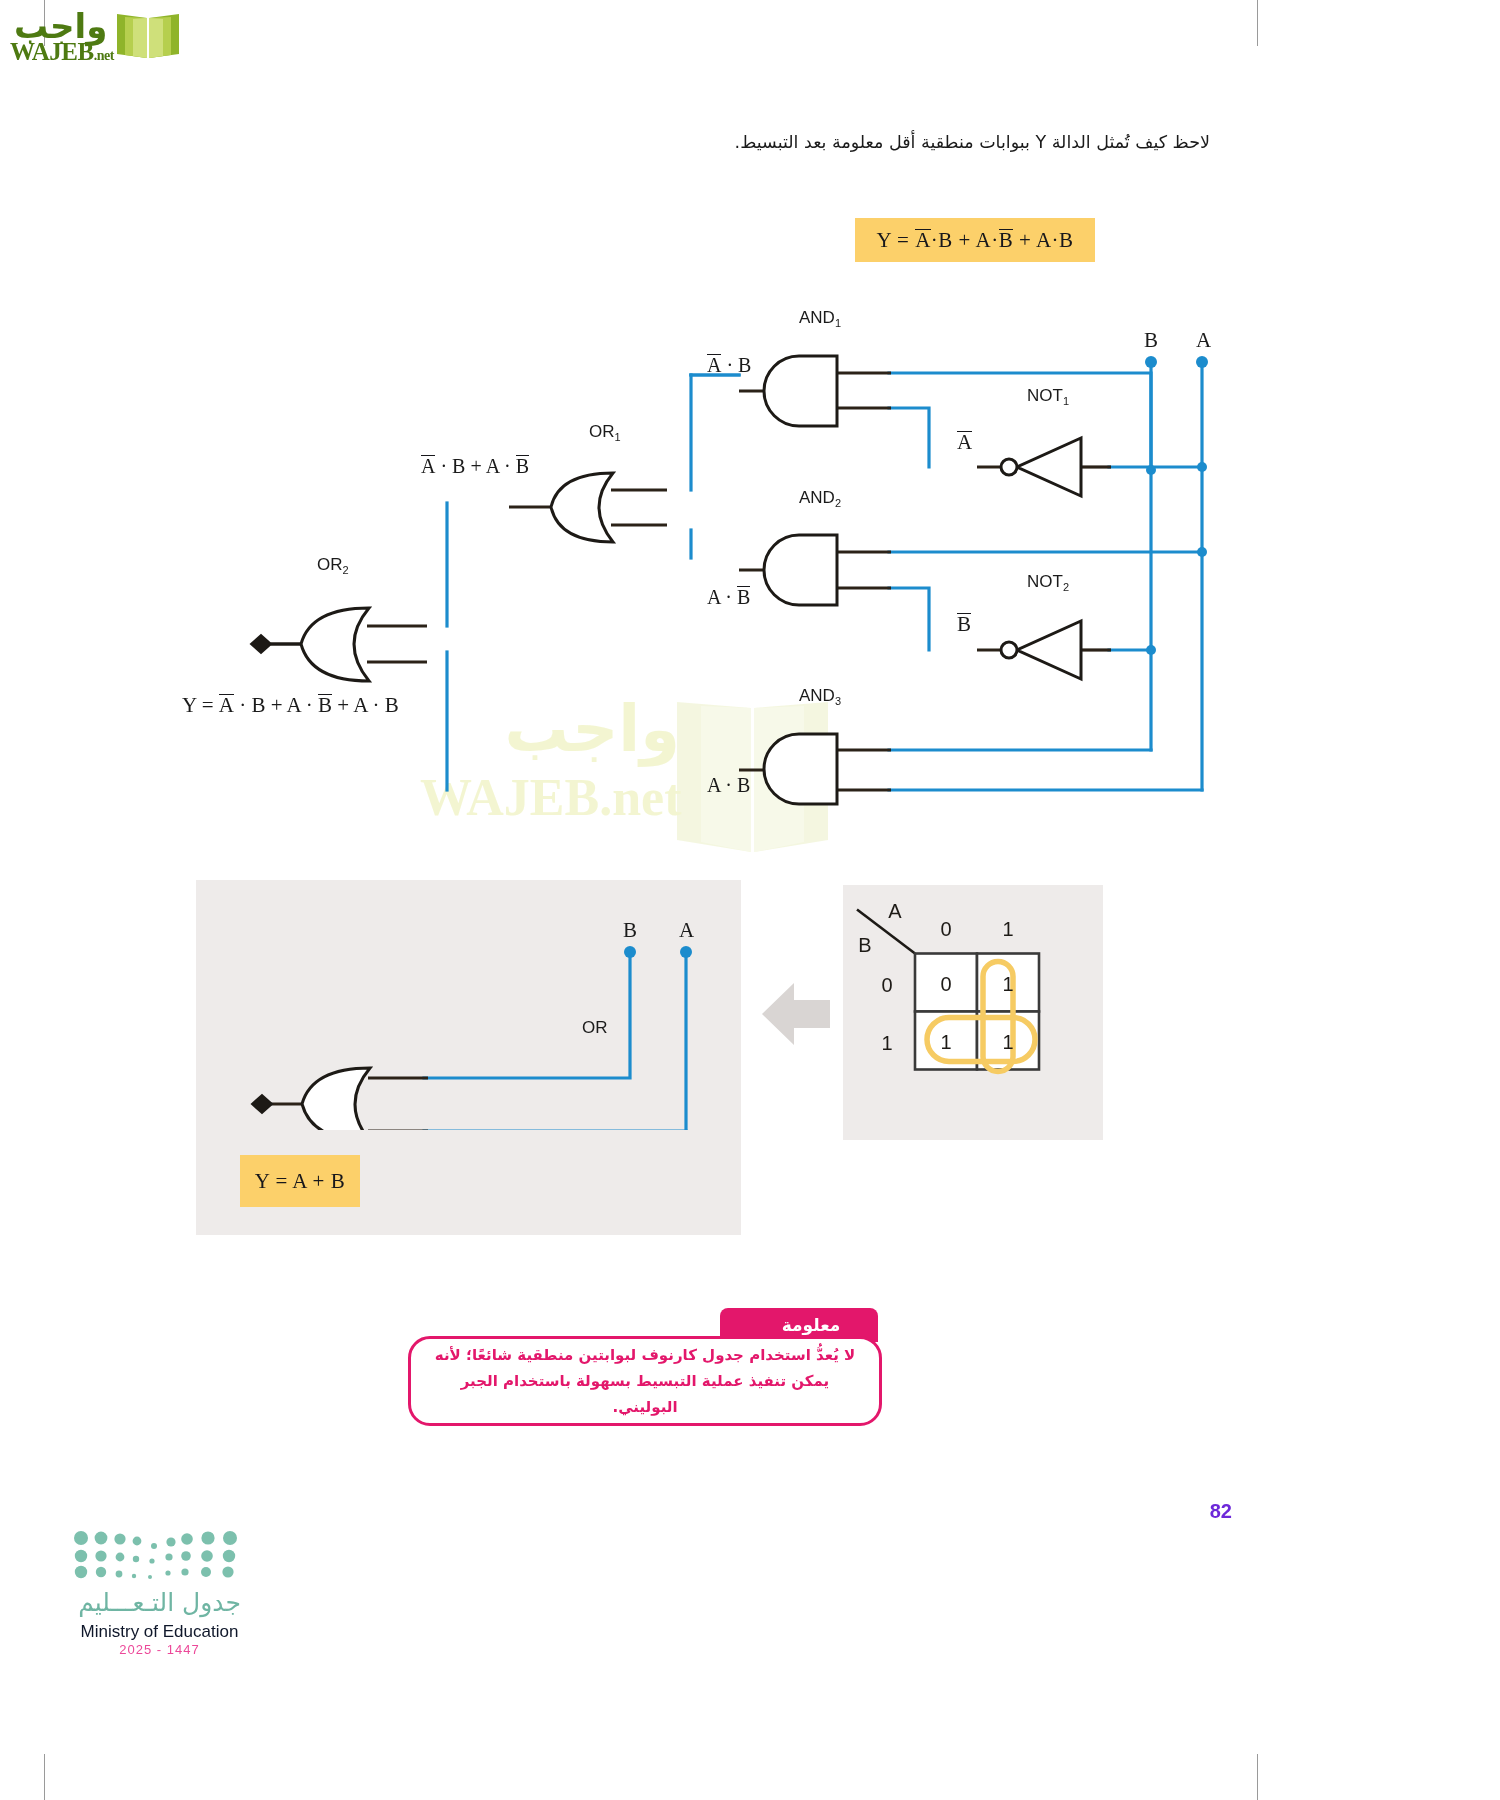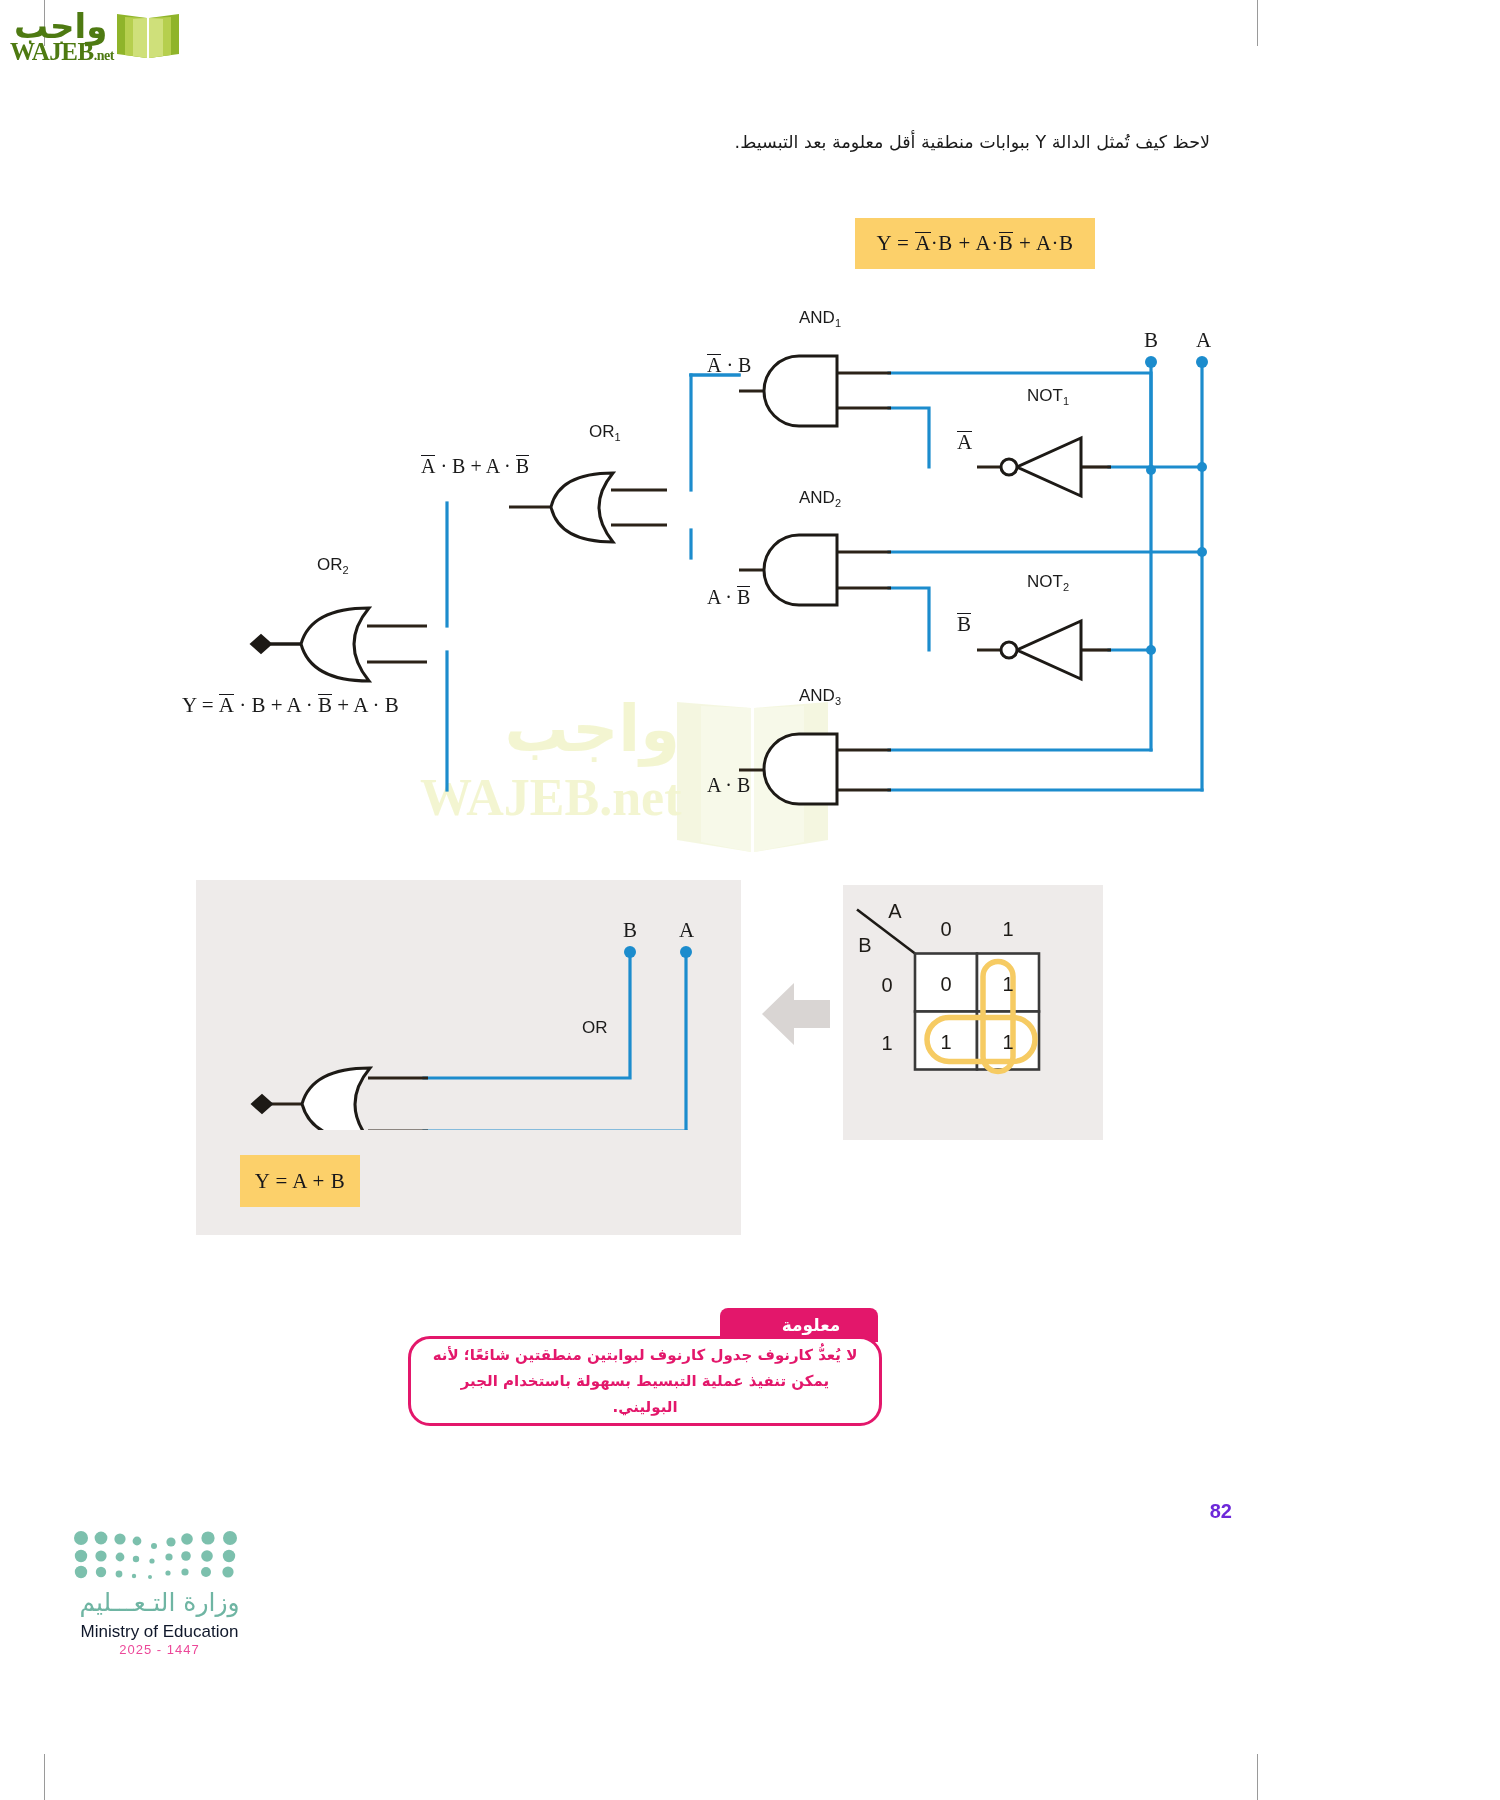--- a/index.html
+++ b/index.html
@@ -45,21 +45,21 @@
     font-family:"DejaVu Sans", sans-serif;font-size:17.5px;color:#1b1b1b;line-height:1.7;
   }
 
   
   .formula-box{
     background:#fcd06a;color:#17171b;
     font-family:"Liberation Serif", serif;
     display:flex;align-items:center;justify-content:center;
     letter-spacing:.5px;
   }
-  #formula-top{left:855px;top:218px;width:240px;height:51px;font-size:21px;}
+  #formula-top{left:855px;top:218px;width:240px;height:44px;font-size:21px;}
   #formula-or{left:240px;top:1155px;width:120px;height:52px;font-size:21px;}
   .ovl{border-top:1.7px solid #17171b;padding-top:0px;display:inline-block;line-height:1.0;}
 
   
   #circuit-main{left:0;top:290px;width:1290px;height:580px;margin-left:39px;}
   #circuit-or{left:0;top:0;width:560px;height:250px;}
   #kmap-svg{left:0;top:0;width:260px;height:260px;}
 
   
   .gate-label{
@@ -372,21 +372,21 @@
     </g>
   </svg>
 </div>
 
 <div class="abs" id="info-box">
   <div id="info-tab">
     <span>معلومة</span>
   </div>
   <div id="info-body">
     <p>
-      <span>لا يُعدُّ كارنوف جدول كارنوف لبوابتين منطقتين شائعًا؛ لأنه</span>
+      <span>لا يُعدُّ استخدام جدول كارنوف لبوابتين منطقية شائعًا؛ لأنه</span>
       <span>يمكن تنفيذ عملية التبسيط بسهولة باستخدام الجبر البوليني.</span>
     </p>
   </div>
 </div>
 
 <div class="abs" id="moe-logo">
   <svg id="moe-dots" viewBox="0 0 170 52">
     <g fill="#7cc0ad">
       <circle cx="9" cy="8" r="7"></circle>
         <circle cx="29" cy="8" r="6.4"></circle>
@@ -410,18 +410,18 @@
         <circle cx="114" cy="26" r="4.8"></circle>
         <circle cx="113" cy="42" r="3.6"></circle>
       <circle cx="136" cy="8" r="6.6"></circle>
         <circle cx="135" cy="26" r="5.8"></circle>
         <circle cx="134" cy="42" r="5.0"></circle>
       <circle cx="158" cy="8" r="7.0"></circle>
         <circle cx="157" cy="26" r="6.2"></circle>
         <circle cx="156" cy="42" r="5.6"></circle>
     </g>
   </svg>
-  <div id="moe-ar">وزارة التـعـــليم</div>
+  <div id="moe-ar">جدول التـعـــليم</div>
   <div id="moe-en">Ministry of Education</div>
   <div id="moe-year">2025 - 1447</div>
 </div>
 
 <div class="abs" id="page-number">82</div>
 
 </body></html>

